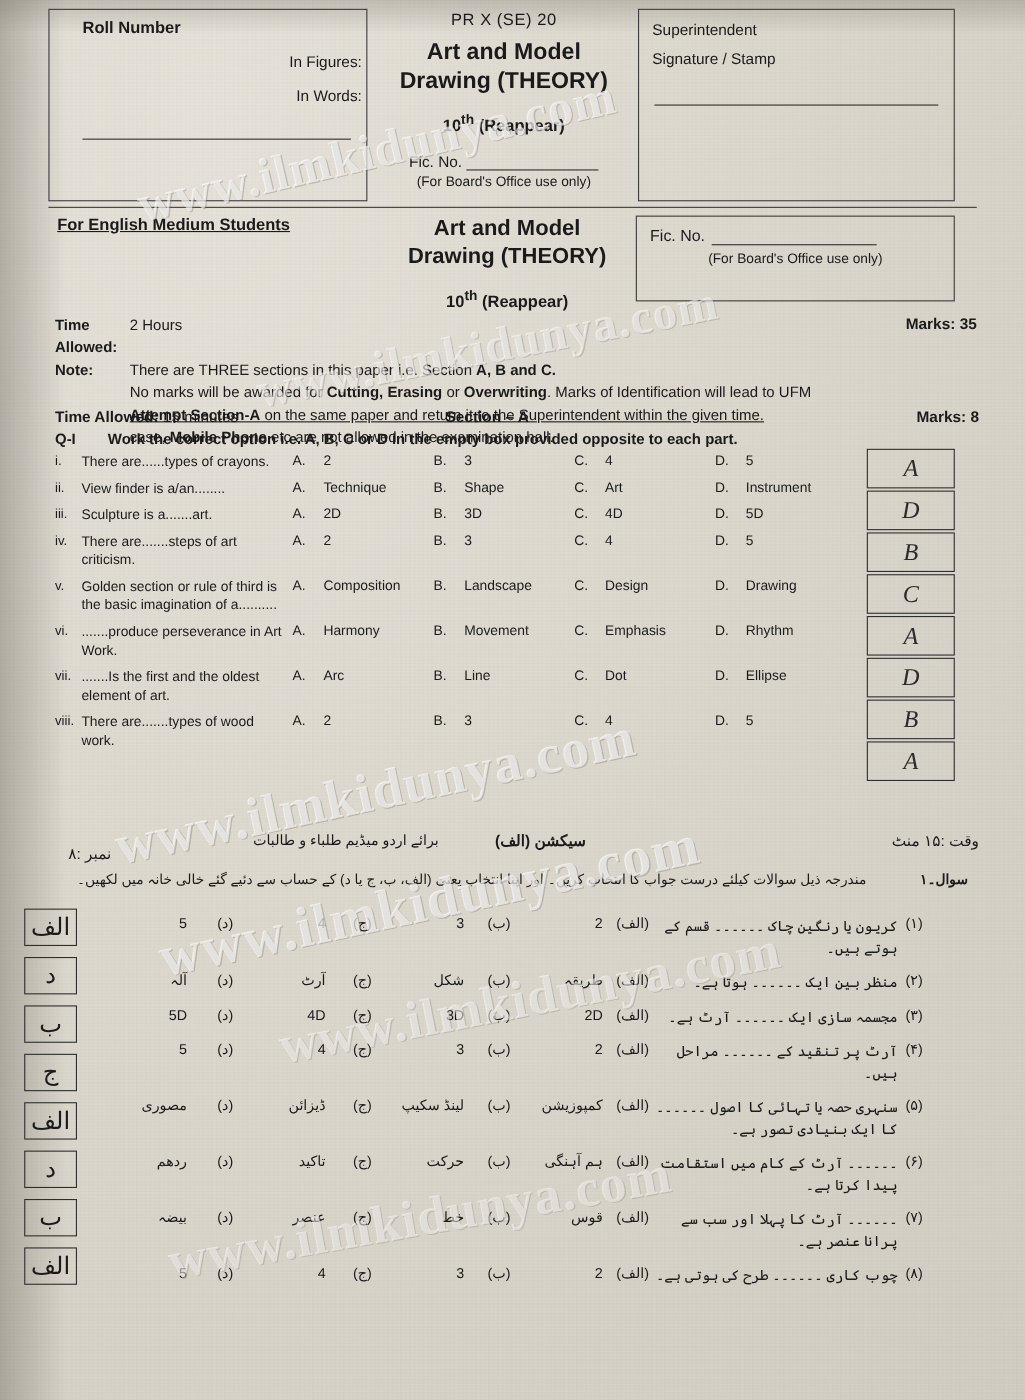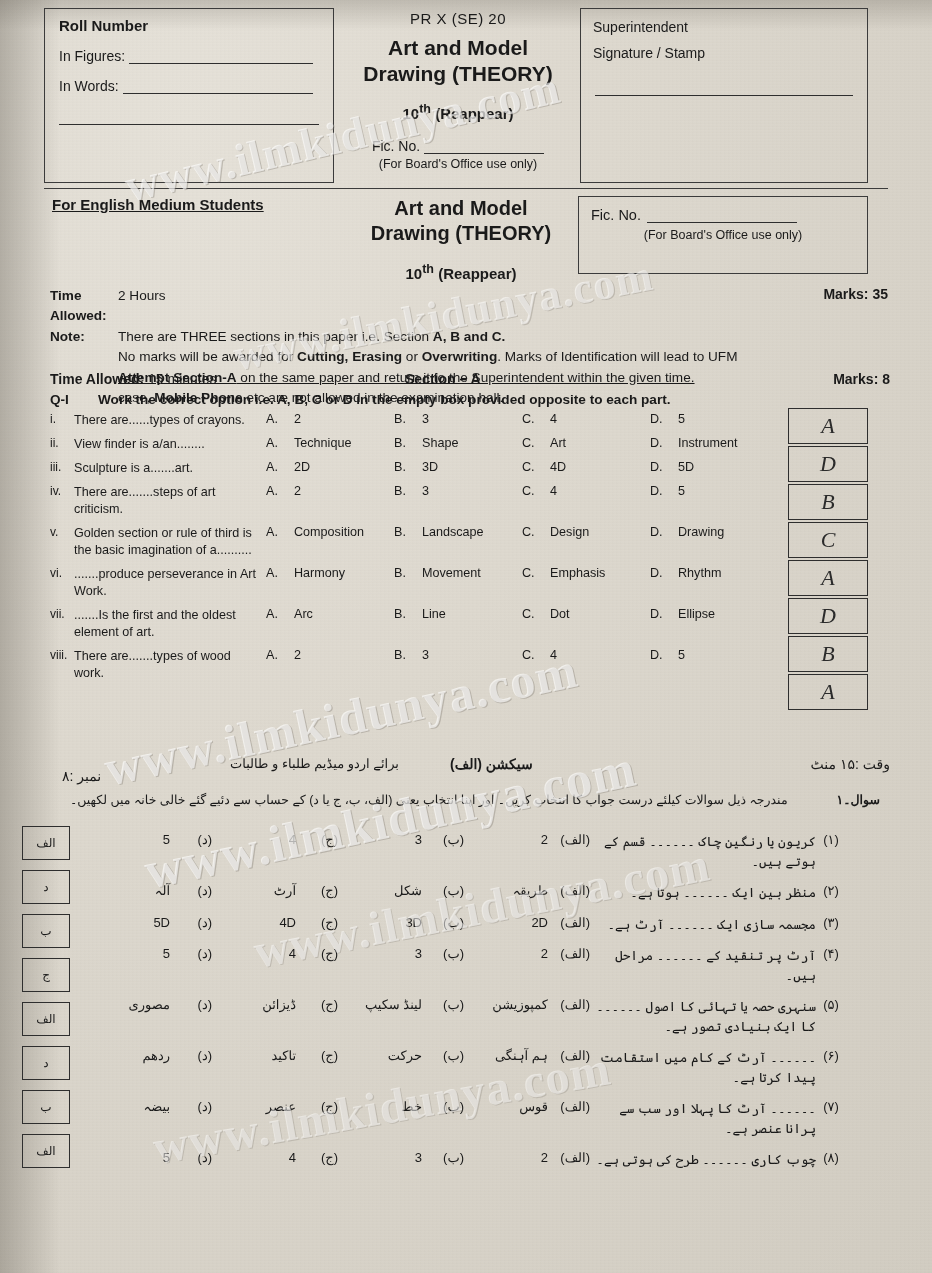--- a/index.html
+++ b/index.html
@@ -66,26 +66,26 @@
   .sheet {
     position: absolute;
     inset: 0;
     padding: 0;
   }
   .box {
     position: absolute;
     border: 1.5px solid #3b3b3b;
     box-sizing: border-box;
   }
-  .rollbox { left: 44px; top: 8px; width: 290px; height: 175px; }
+  .rollbox { left: 44px; top: 8px; width: 290px; height: 175px; padding-left: 16px; }
   .rollbox .title {
     font-size: 15px; font-weight: bold; margin: 8px 0 0 14px;
   }
   .rollline {
-    font-size: 14px; margin: 14px 0 0 14px; display: flex; align-items: flex-end;
+    font-size: 14px; margin: 14px 0 0 14px; display: flex; align-items: flex-end; flex-direction: column;
   }
   .rollline .lbl { margin-right: 4px; }
   .rollline .rule { flex: 1; border-bottom: 1.4px solid #2e2e2e; height: 14px; margin-right: 20px; }
   .longrule { margin: 20px 14px 0 14px; border-bottom: 1.4px solid #2e2e2e; height: 10px; }
 
   .supbox { left: 580px; top: 8px; width: 288px; height: 175px; }
   .supbox .suptext { font-size: 14px; margin: 10px 0 0 12px; }
   .supbox .suprule { margin: 24px 14px 0 14px; border-bottom: 1.4px solid #2e2e2e; height: 10px;}
 
   .centerhead {
@@ -177,21 +177,21 @@
   .urdu-row .o { width: 126px; flex:none; display:flex; }
   .urdu-row .o .ol { width: 38px; flex:none; text-align: right;}
   .urdu-row .o .ov { flex:1; text-align: right; padding-right: 4px;}
   .urdu-row .tick { width: 18px; flex:none; text-align:center; font-size: 14px;}
 
   .urdu-ansbox-col { position: absolute; left: 22px; top: 826px; width: 48px;}
   .urdu-ansbox {
     border: 1.4px solid #2e2e2e; height: 34px; box-sizing: border-box;
     display:flex; align-items:center; justify-content:center; margin-bottom: 10px;
   }
-  .urdu-ansbox span { font-size: 12px; }
+  .urdu-ansbox span { font-size: 22px; }
 
   .handwrite {
     font-family: "Liberation Serif", serif;
     font-style: italic;
   }
 </style>
 </head>
 <body>
 
 <div class="paper"></div>

